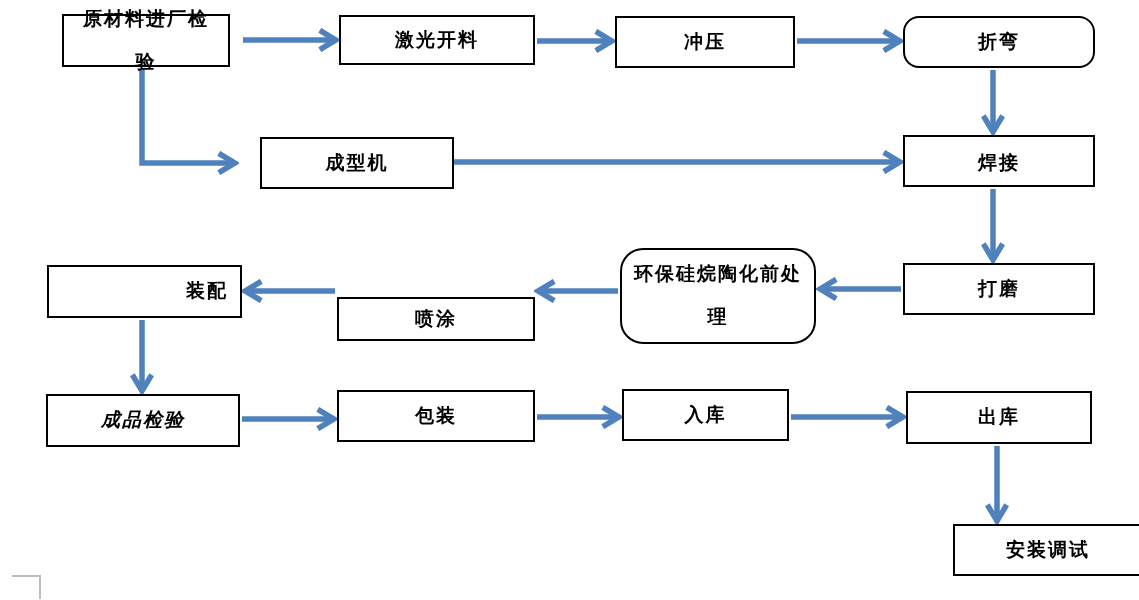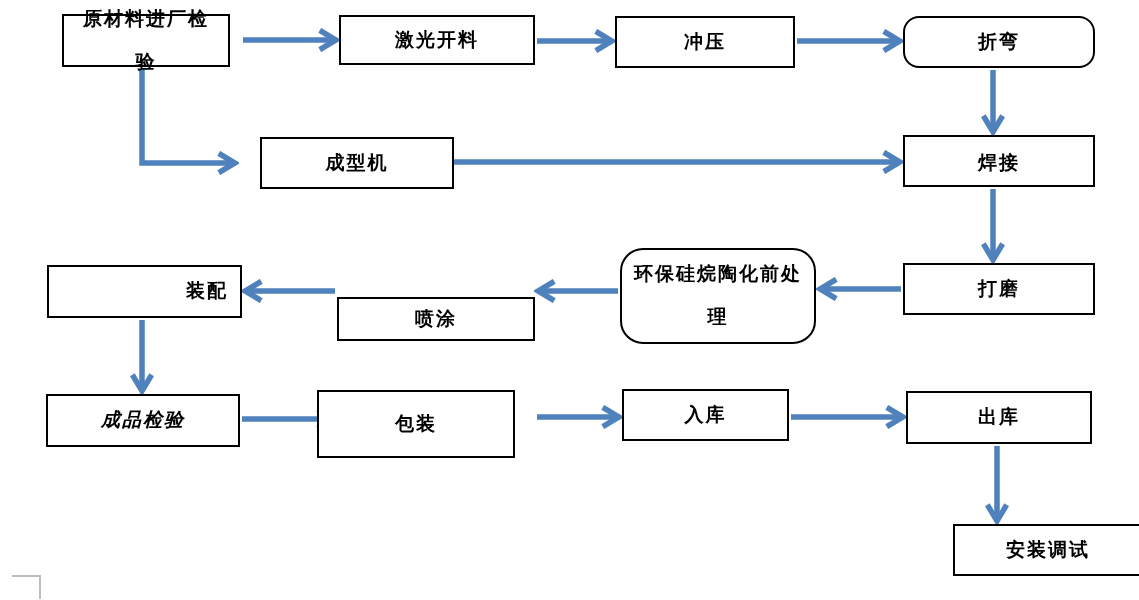--- a/index.html
+++ b/index.html
@@ -114,21 +114,21 @@
       </div>
       <div class="node" style="left: 337px; top: 265px; width: 198px; height: 44px; margin-top: 32px;">
         <span class="node-label">喷涂</span>
       </div>
       <div class="node" style="left: 47px; top: 265px; width: 195px; height: 53px; justify-content: flex-end;">
         <span class="node-label">装配</span>
       </div>
       <div class="node" style="left: 46px; top: 394px; width: 194px; height: 53px; font-style: italic;">
         <span class="node-label">成品检验</span>
       </div>
-      <div class="node" style="left: 317px; top: 390px; width: 198px; height: 68px;">
+      <div class="node" style="left: 337px; top: 390px; width: 198px; height: 52px;">
         <span class="node-label">包装</span>
       </div>
       <div class="node" style="left: 622px; top: 389px; width: 167px; height: 52px;">
         <span class="node-label">入库</span>
       </div>
       <div class="node" style="left: 906px; top: 391px; width: 186px; height: 53px;">
         <span class="node-label">出库</span>
       </div>
       <div class="node" style="left: 953px; top: 524px; width: 190px; height: 52px;">
         <span class="node-label">安装调试</span>

